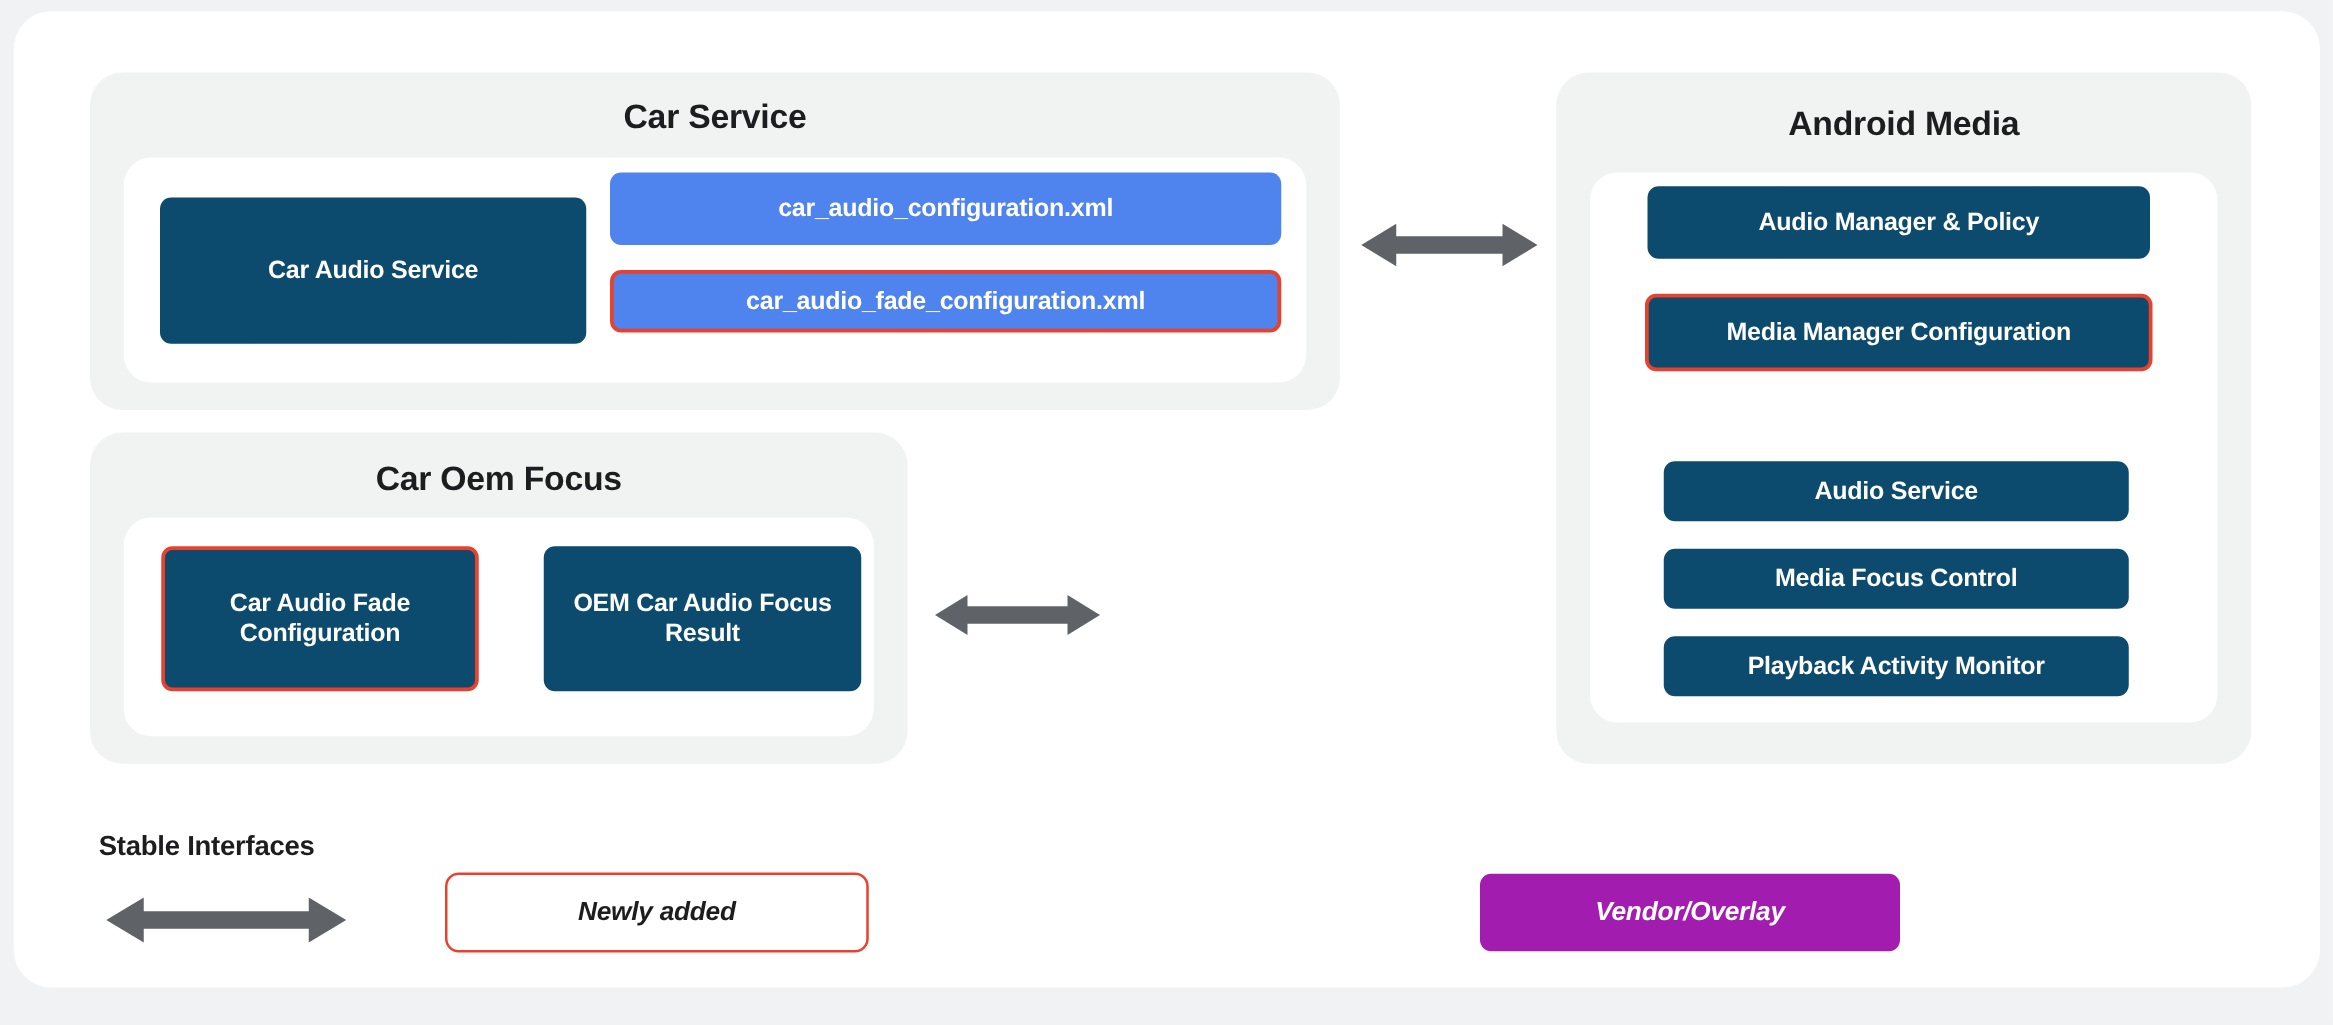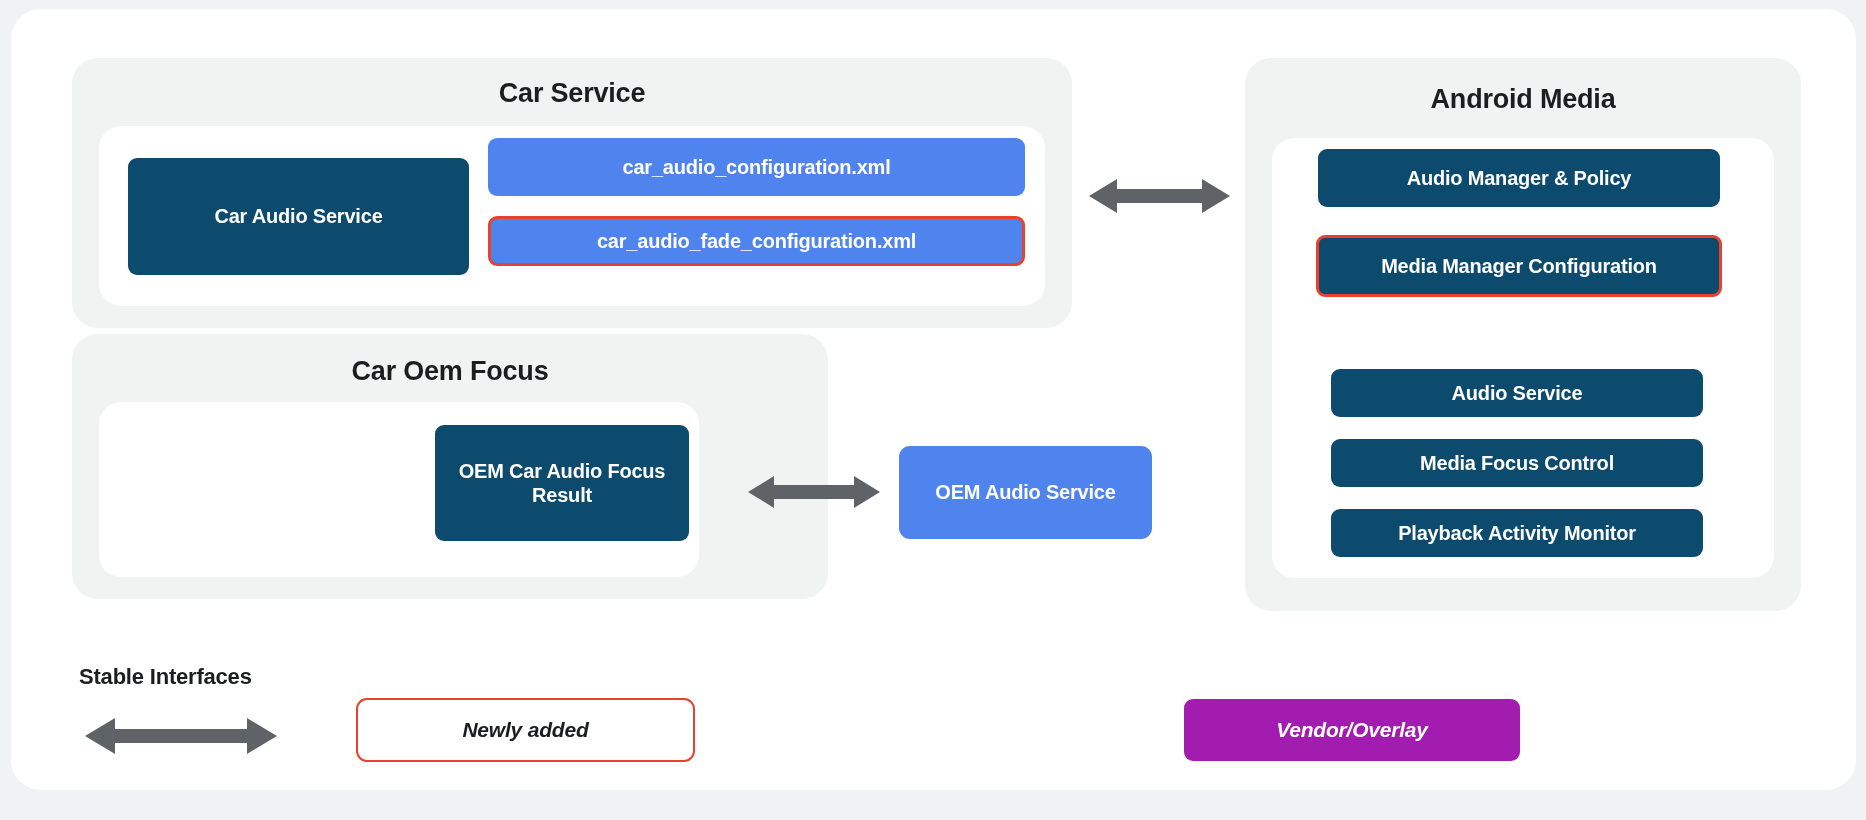--- a/index.html
+++ b/index.html
@@ -112,24 +112,25 @@
     <div class="inner-panel" style="left:27px; top:68px; width:946px; height:180px;">
 
       <div class="node green" style="left:29px; top:32px; width:341px; height:117px;">Car Audio Service</div>
 
       <div class="node blue" style="left:389px; top:12px; width:537px; height:58px;">car_audio_configuration.xml</div>
 
       <div class="node blue outlined" style="left:389px; top:90px; width:537px; height:50px;">car_audio_fade_configuration.xml</div>
     </div>
   </div>
 
-  <div class="group-panel" id="g-car-oem-focus" style="left:61px; top:325px; width:756px; height:265px;padding-left:12px;">
+  <div class="group-panel" id="g-car-oem-focus" style="left:61px; top:337px; width:654px; height:265px;padding-left:12px;">
     <div class="group-title" style="top:22px;">Car Oem Focus</div>
     <div class="inner-panel" style="left:27px; top:68px; width:600px; height:175px;">
 
+      <div class="node green outlined" style="left:30px; top:23px; width:254px; height:116px;">Car Audio Fade Configuration</div>
 
       <div class="node green" style="left:336px; top:23px; width:254px; height:116px;">OEM Car Audio Focus Result</div>
     </div>
   </div>
 
   <div class="group-panel" id="g-android-media" style="left:1234px; top:49px; width:556px; height:553px;">
     <div class="group-title" style="top:26px;">Android Media</div>
     <div class="inner-panel" style="left:27px; top:80px; width:502px; height:440px;">
 
       <div class="node green" style="left:46px; top:11px; width:402px; height:58px;">Audio Manager &amp; Policy</div>
@@ -137,21 +138,20 @@
       <div class="node green outlined" style="left:44px; top:97px; width:406px; height:62px;">Media Manager Configuration</div>
 
       <div class="node green" style="left:59px; top:231px; width:372px; height:48px;">Audio Service</div>
 
       <div class="node green" style="left:59px; top:301px; width:372px; height:48px;">Media Focus Control</div>
 
       <div class="node green" style="left:59px; top:371px; width:372px; height:48px;">Playback Activity Monitor</div>
     </div>
   </div>
 
-  <div class="node blue" style="left:888px; top:437px; width:253px; height:93px; border-radius:11px;">OEM Audio Service</div>
 
   <div class="arrow" style="left:1076px; top:165px;">
     <svg width="145" height="44" viewBox="0 0 145 44" aria-hidden="true">
       <path d="M2 22 L30 5 L30 15 L115 15 L115 5 L143 22 L115 39 L115 29 L30 29 L30 39 Z" fill="#5f6368"></path>
     </svg>
   </div>
 
   <div class="arrow" style="left:735px; top:462px;">
     <svg width="136" height="42" viewBox="0 0 136 42" aria-hidden="true">
       <path d="M2 21 L28 5 L28 14 L108 14 L108 5 L134 21 L108 37 L108 28 L28 28 L28 37 Z" fill="#5f6368"></path>

